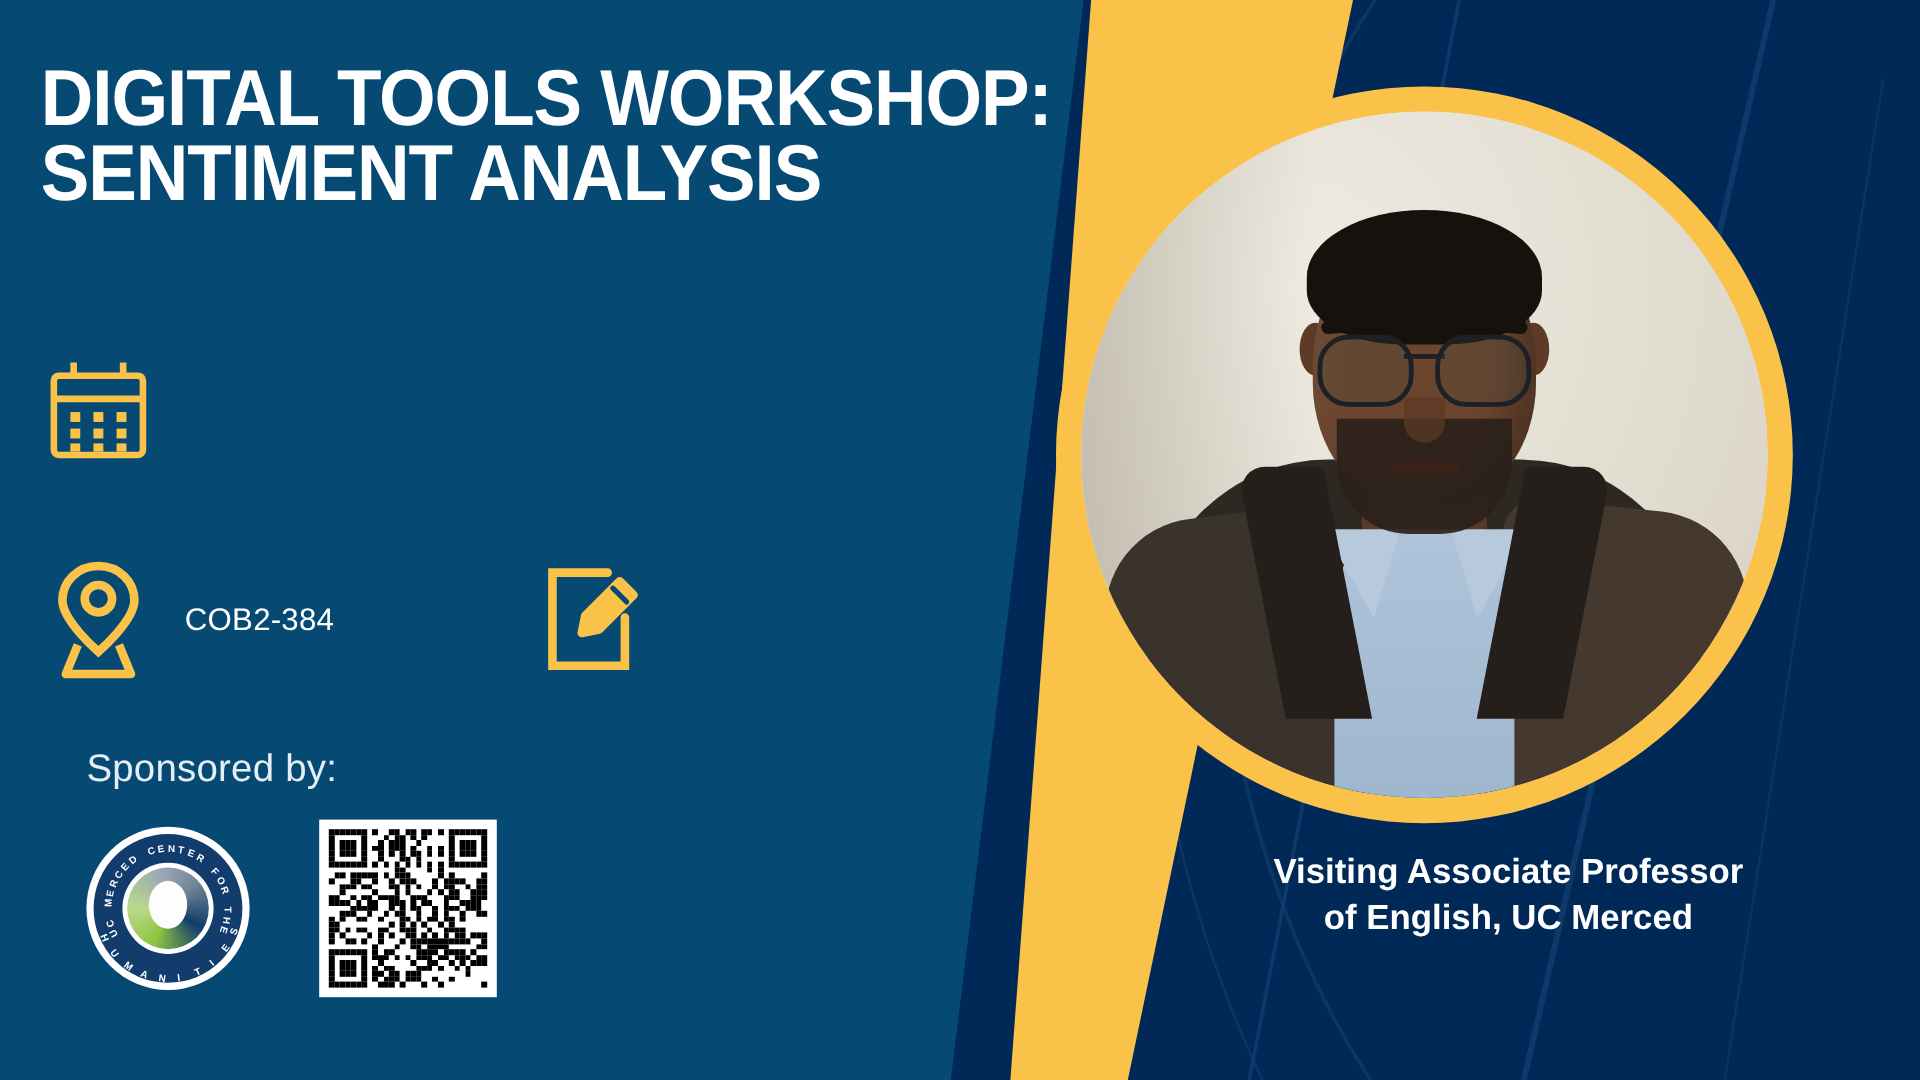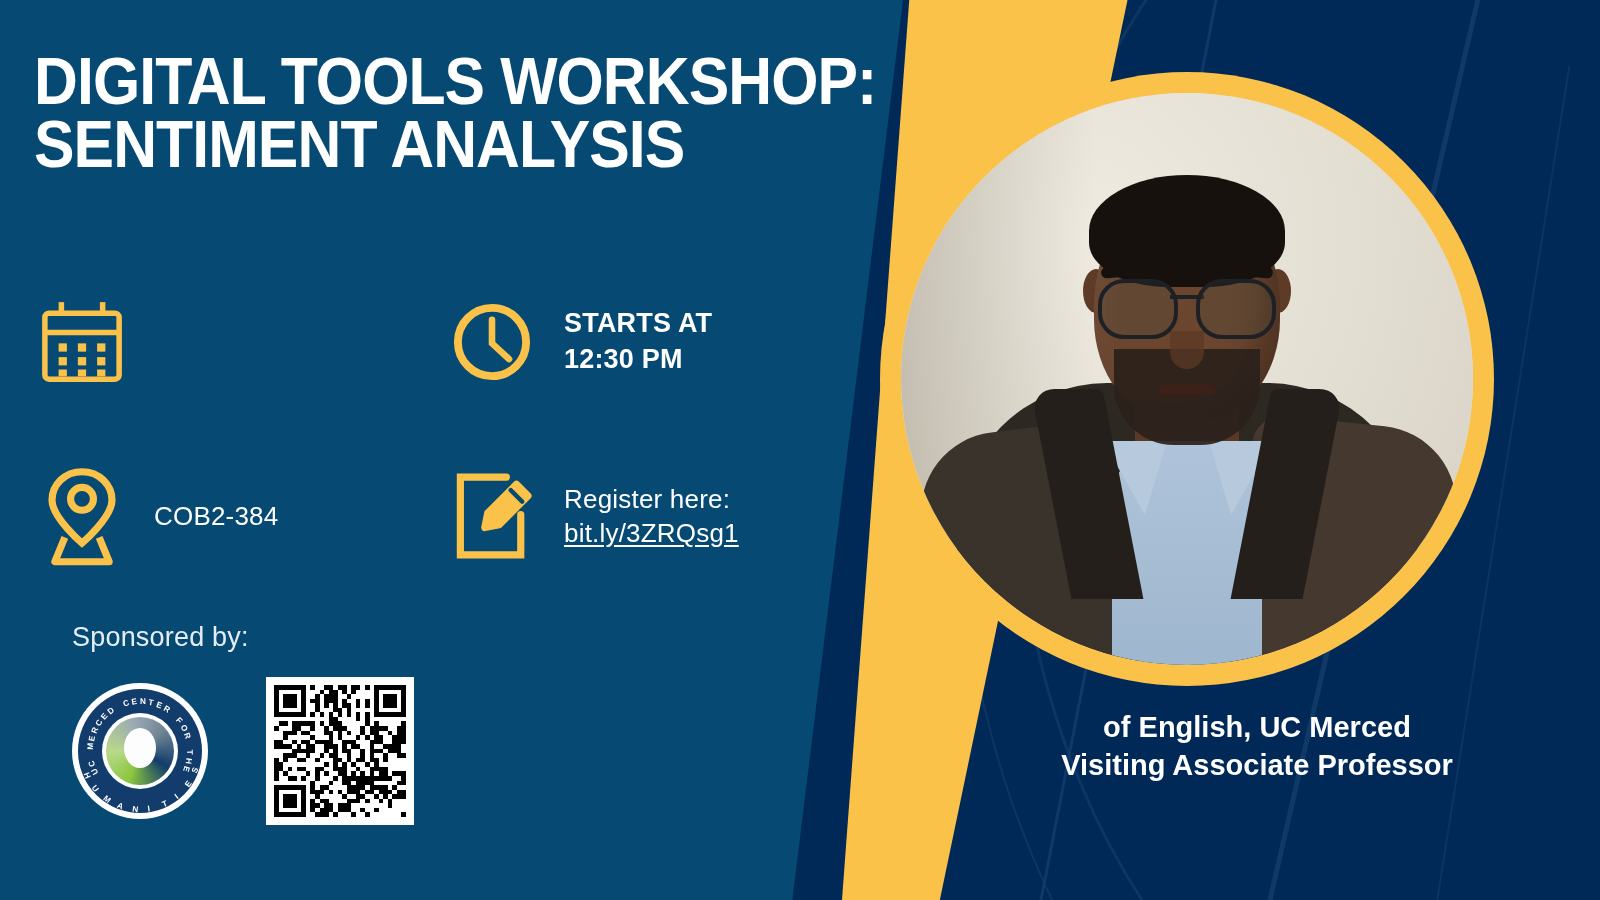--- a/index.html
+++ b/index.html
@@ -115,21 +115,21 @@
   .info{position:absolute;left:36px;top:296px;width:790px;}
   .info-row{display:flex;gap:70px;margin-bottom:82px;}
   .info-item{display:flex;align-items:center;gap:26px;width:340px;}
   .info-item .ico{flex:0 0 auto;width:92px;height:92px;display:flex;align-items:center;justify-content:center;}
   .info-text{color:#FFFFFF;font-size:26px;line-height:1.32;letter-spacing:.2px;}
   .info-text.caps{text-transform:uppercase;font-weight:600;font-size:27px;}
   .info-text .line{display:block;white-space:nowrap;}
   .link{text-decoration:underline;text-underline-offset:3px;color:#FFFFFF;}
 
   .sponsor{position:absolute;left:72px;top:622px;}
-  .sponsor-label{color:#E6EEF5;font-size:27px;font-weight:400;letter-spacing:.2px;}
+  .sponsor-label{color:#E6EEF5;font-size:32px;font-weight:400;letter-spacing:.2px;}
   .logos{display:flex;align-items:center;gap:58px;margin-top:24px;}
 
   
   .seal{position:relative;width:136px;height:136px;border-radius:50%;background:#FFFFFF;}
   .seal-ring{position:absolute;inset:6px;border-radius:50%;background:#123C6B;}
   .seal-inner{position:absolute;inset:30px;border-radius:50%;background:#FFFFFF;}
   .seal-core{position:absolute;inset:34px;border-radius:50%;
     background:conic-gradient(from 200deg,#8CC63F 0deg,#B9D98A 70deg,#9AA8B4 150deg,
       #6F8494 210deg,#123C6B 280deg,#8CC63F 360deg);}
   .seal-dot{position:absolute;left:50%;top:48%;transform:translate(-50%,-50%);
@@ -220,32 +220,20 @@
                 <rect x="29" y="43" width="6" height="6"></rect>
                 <rect x="43" y="43" width="6" height="6"></rect>
               <rect x="15" y="52" width="6" height="5"></rect>
                 <rect x="29" y="52" width="6" height="5"></rect>
                 <rect x="43" y="52" width="6" height="5"></rect>
             </g>
           </svg>
         </span>
       </div>
 
-      <div class="info-item">
-        <span class="ico">
-          <svg width="84" height="84" viewBox="0 0 64 64" fill="none" stroke="#FBC24A" stroke-width="6">
-            <circle cx="32" cy="32" r="26"></circle>
-            <path d="M32 15 L32 33 L45 45" stroke-width="5" stroke-linecap="round"></path>
-          </svg>
-        </span>
-        <span class="info-text caps">
-          <span class="line">Starts at</span>
-          <span class="line">12:30 PM</span>
-        </span>
-      </div>
     </div>
 
     <div class="info-row">
       <div class="info-item">
         <span class="ico">
           <svg width="92" height="100" viewBox="0 0 64 70" fill="none" stroke="#FBC24A" stroke-width="5">
             <path d="M32 4 C20 4 11 13 11 24 C11 36 32 54 32 54 C32 54 53 36 53 24 C53 13 44 4 32 4 Z"></path>
             <circle cx="32" cy="23" r="8"></circle>
             <path d="M20 50 L13 67 L51 67 L44 50" stroke-linejoin="round"></path>
           </svg>
@@ -255,24 +243,20 @@
         </span>
       </div>
 
       <div class="info-item">
         <span class="ico">
           <svg width="92" height="96" viewBox="0 0 64 66" fill="none" stroke="#FBC24A" stroke-width="5" stroke-linecap="round">
             <path d="M42 6 H10 V60 H52 V32"></path>
             <path d="M27 41 L29 31 L49 11 L57 19 L37 39 Z" fill="#FBC24A" stroke-linejoin="round"></path>
             <path d="M45 15 L53 23" stroke="#064A74" stroke-width="3"></path>
           </svg>
-        </span>
-        <span class="info-text">
-          <span class="line">Register here:</span>
-          <span class="line link">bit.ly/3ZRQsg1</span>
         </span>
       </div>
     </div>
   </div>
 
   <div class="sponsor">
     <div class="sponsor-label">Sponsored by:</div>
     <div class="logos">
       <div class="seal">
         <div class="seal-ring"></div>
@@ -1159,18 +1143,18 @@
             <i style="background: transparent;"></i>
             <i style="background: transparent;"></i>
             <i></i>
           </div>
       </div>
     </div>
   </div>
 
   <div class="speaker">
     <div class="speaker-role">
+      <span class="line">Visiting Associate Professor</span>
       <span class="line">of English, UC Merced</span>
-      <span class="line">Visiting Associate Professor</span>
     </div>
   </div>
 
 </div>
 
 </body></html>

